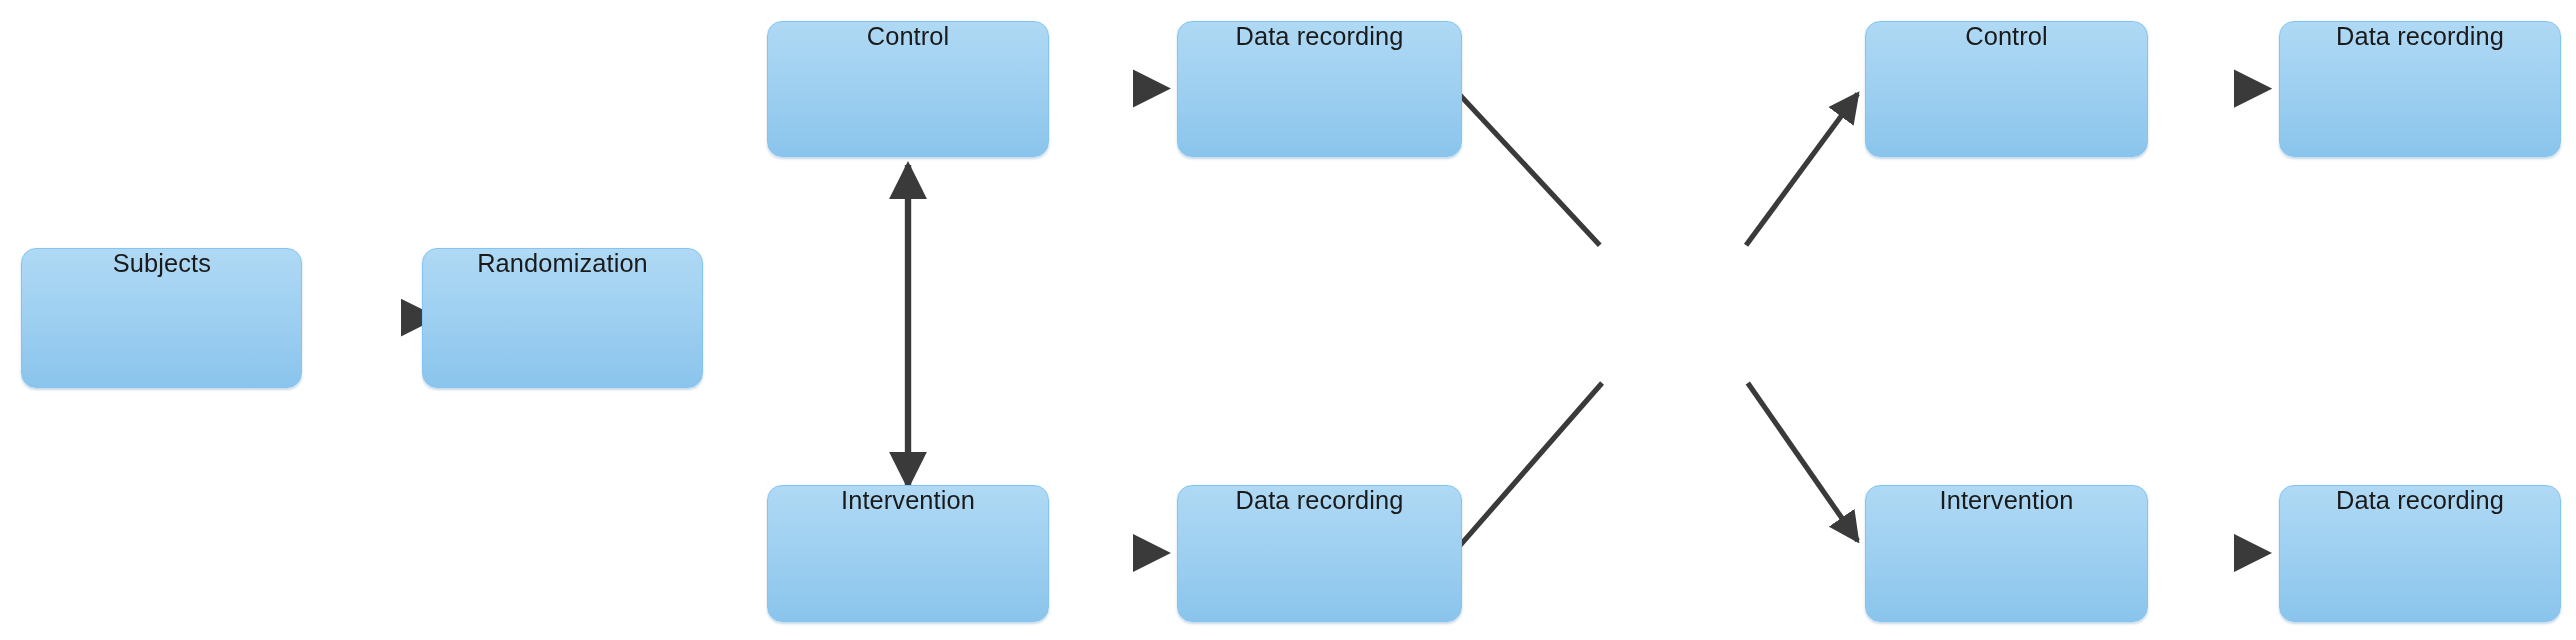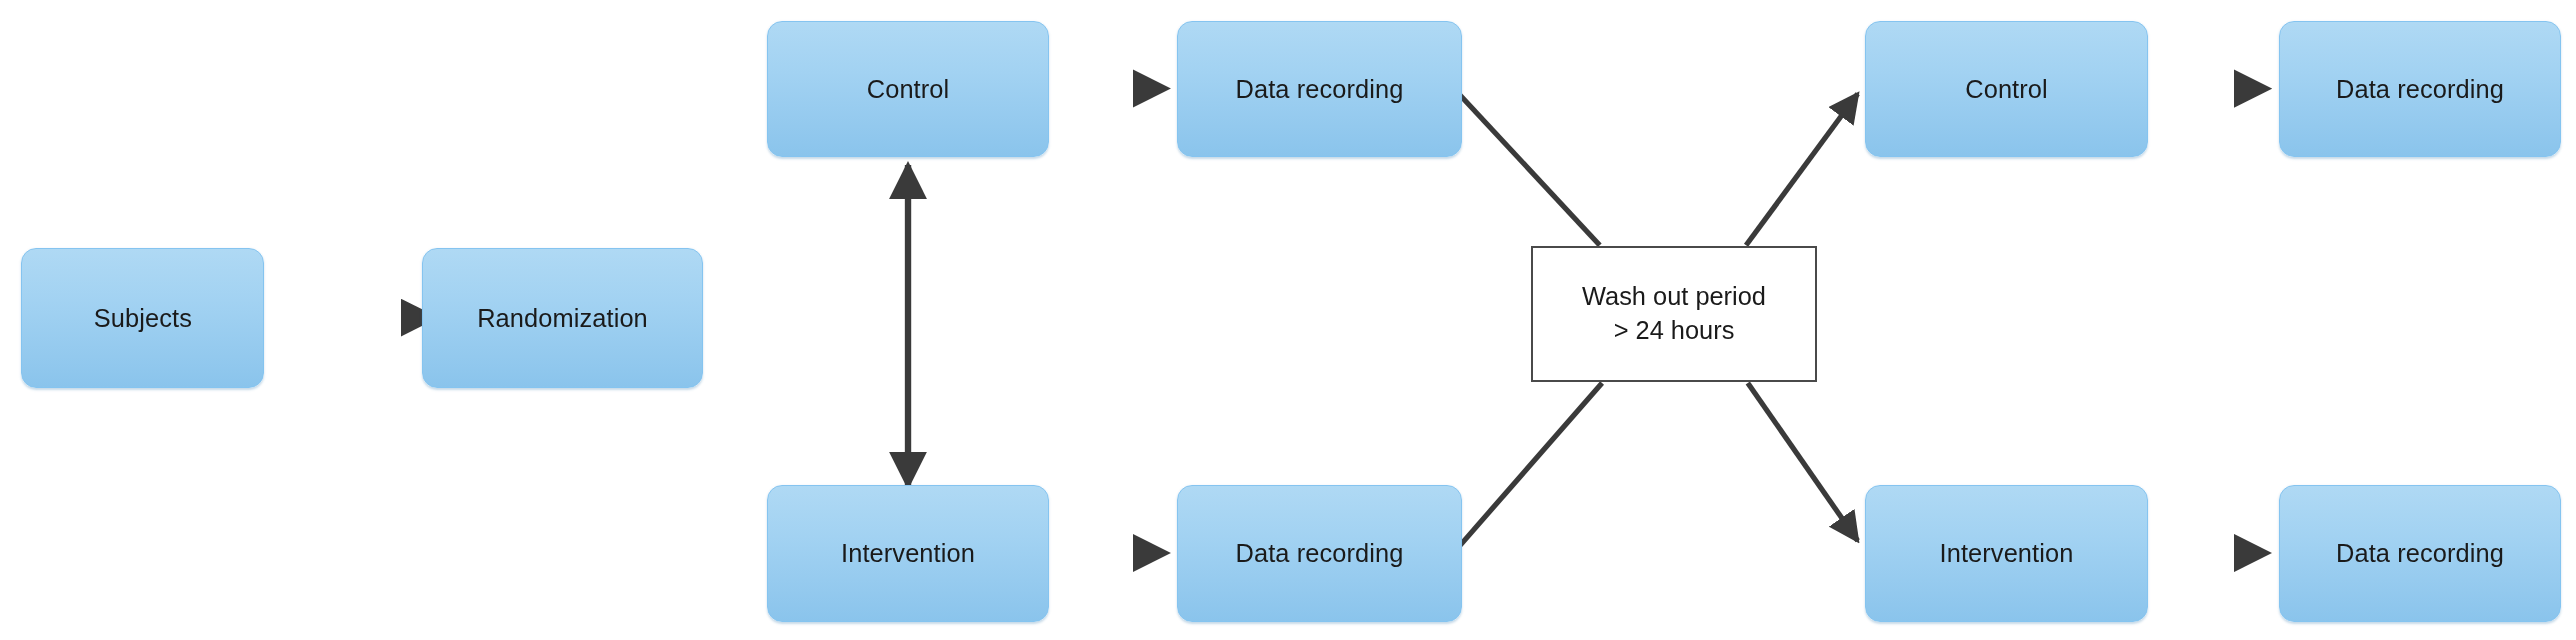--- a/index.html
+++ b/index.html
@@ -23,21 +23,20 @@
     left: 0;
     top: 0;
     width: 2576px;
     height: 641px;
     pointer-events: none;
   }
   .node {
     position: absolute;
     box-sizing: border-box;
     display: flex;
-    align-items: center;
     justify-content: center;
     text-align: center;
     color: #1a1a1a;
   }
   
   .node.process {
     border-radius: 15px;
     border: 1.7px solid #85C4F0;
     background: linear-gradient(180deg, #AFD9F4 0%, #A2D2F2 38%, #93C9EE 78%, #8AC4EC 100%);
     box-shadow: 0 1.7px 2.3px rgba(80,140,185,0.32);
@@ -120,21 +119,21 @@
 
     <g>
       <line x1="3718" y1="153" x2="3922" y2="153" stroke="url(#lineGrad)" stroke-width="11" marker-end="url(#arrowEnd)"></line>
     </g>
 
     <g>
       <line x1="3718" y1="956" x2="3922" y2="956" stroke="url(#lineGrad)" stroke-width="11" marker-end="url(#arrowEnd)"></line>
     </g>
   </svg>
 
-  <div class="node process" style="left:21.4px; top:248px; width:243px; height:140px;">
+  <div class="node process" style="left:21.4px; top:248px; width:281px; height:140px;">
     <span class="label">Subjects</span>
   </div>
 
   <div class="node process" style="left:422px; top:248px; width:281px; height:140px;">
     <span class="label">Randomization</span>
   </div>
 
   <div class="node process" style="left:767px; top:21px; width:282px; height:136px;">
     <span class="label">Control</span>
   </div>
@@ -144,26 +143,20 @@
   </div>
 
   <div class="node process" style="left:767px; top:485px; width:282px; height:137px;">
     <span class="label">Intervention</span>
   </div>
 
   <div class="node process" style="left:1177px; top:485px; width:285px; height:137px;">
     <span class="label">Data recording</span>
   </div>
 
-  <div class="node plain" style="left:1531px; top:246px; width:286px; height:136px;">
-    <span class="label">
-      <span>Wash out period</span>
-      <span class="l2">&gt; 24 hours</span>
-    </span>
-  </div>
 
   <div class="node process" style="left:1865px; top:21px; width:283px; height:136px;">
     <span class="label">Control</span>
   </div>
 
   <div class="node process" style="left:2279px; top:21px; width:282px; height:136px;">
     <span class="label">Data recording</span>
   </div>
 
   <div class="node process" style="left:1865px; top:485px; width:283px; height:137px;">

